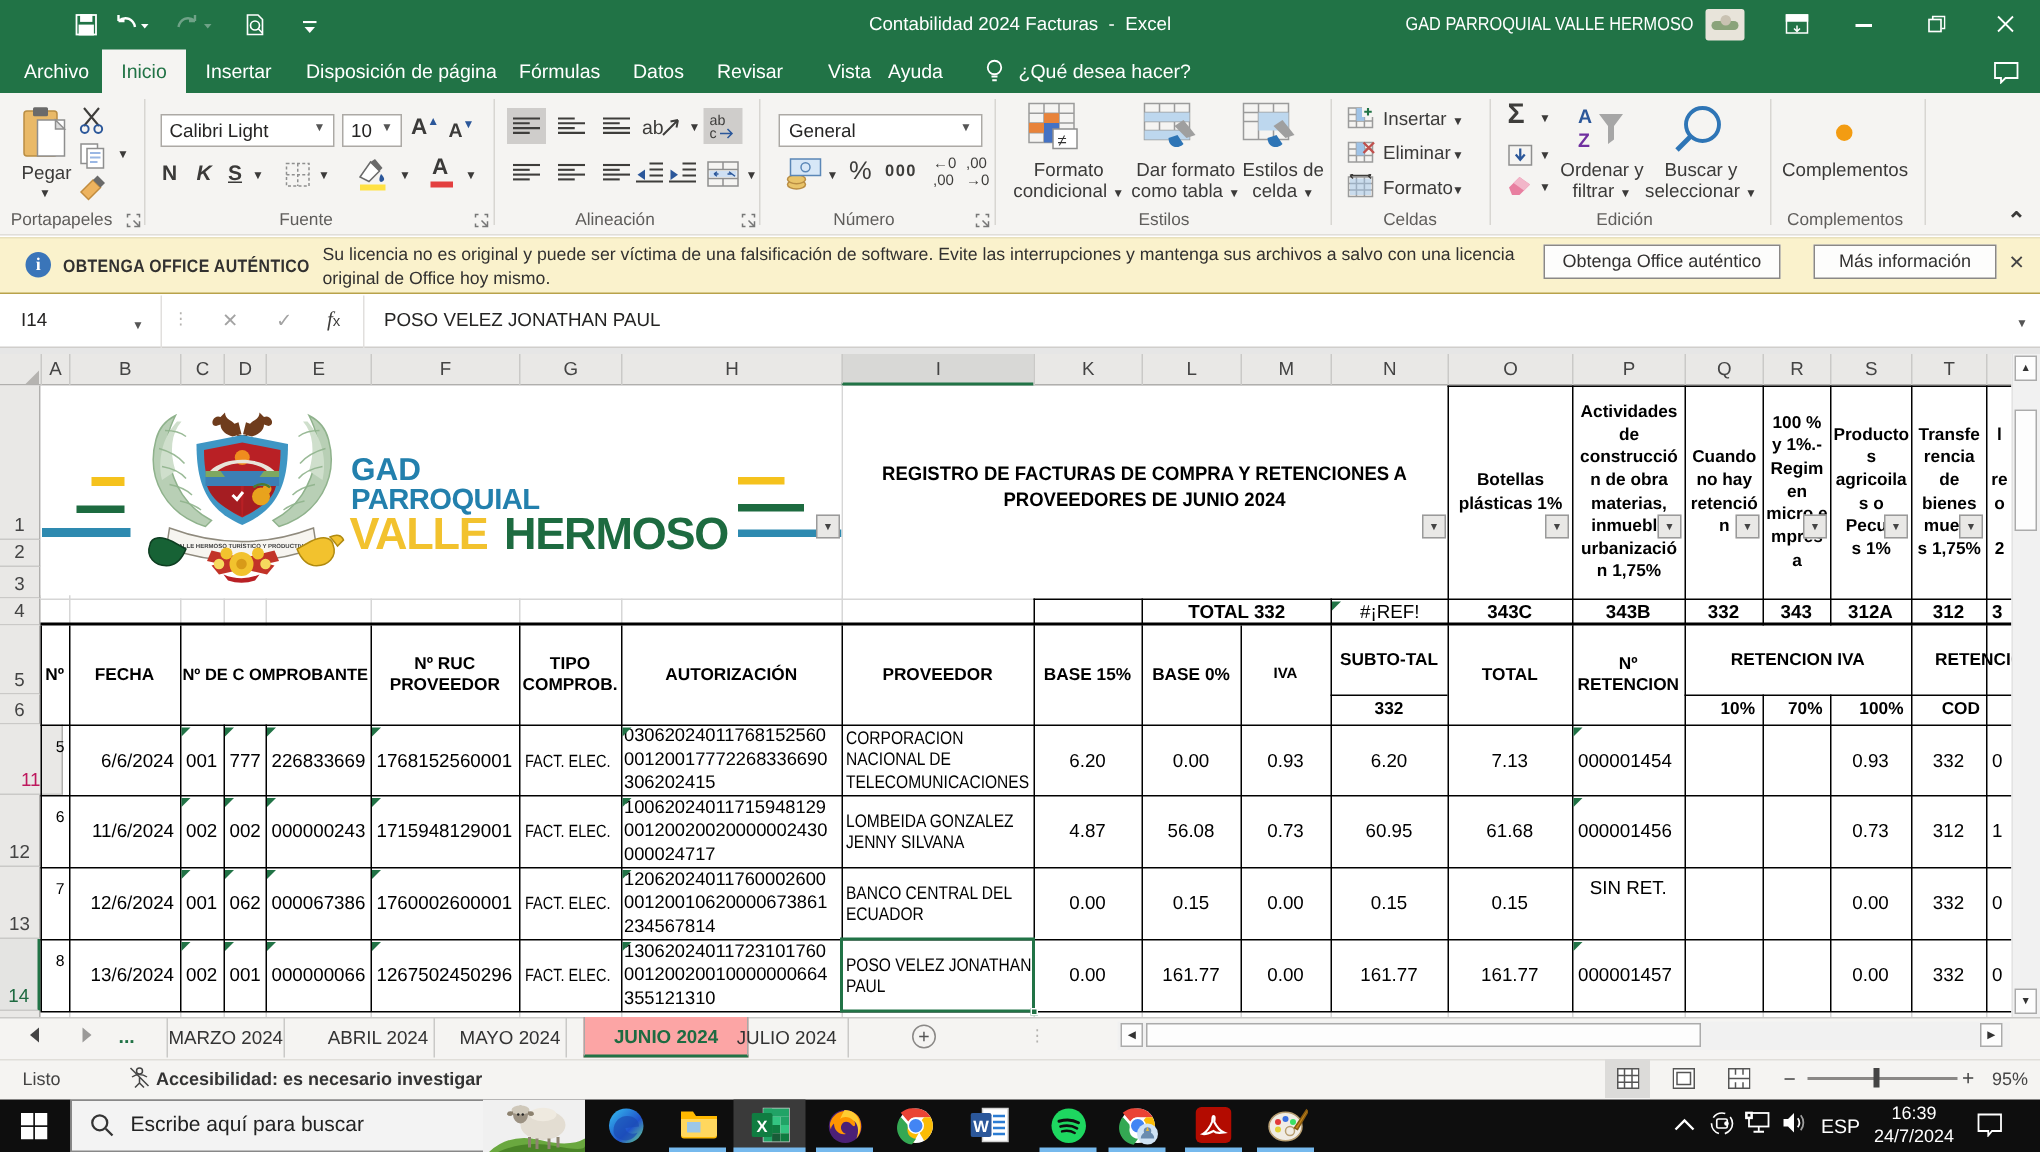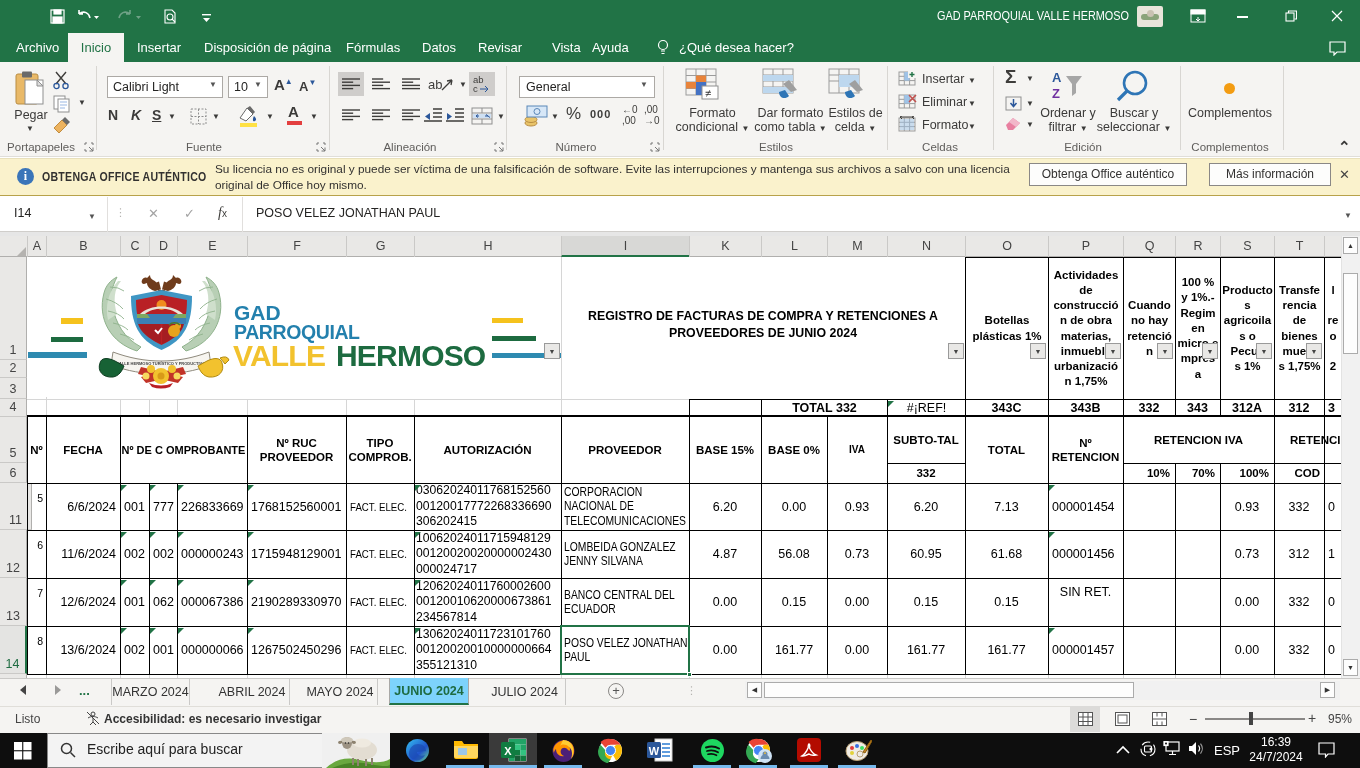--- a/index.html
+++ b/index.html
@@ -23,20 +23,21 @@
 <g stroke="#fff" fill="none" stroke-width="1.1">
         <path d="M119 2 h7 l3 3 v10 h-10 z"></path>
         <circle cx="124" cy="9" r="3"></circle>
         <path d="M126 11 l3 3"></path>
       </g>
 <g fill="#fff">
         <rect x="156" y="6" width="9" height="1.4"></rect>
         <path d="M157 10 l7 0 -3.5 4 z"></path>
       </g>
 </svg>
+<div class="ab" style="left:0;top:0;width:1360px;height:32px;display:flex;align-items:center;justify-content:center;color:#fff;font-size:12.5px">Contabilidad 2024 Facturas&nbsp;&nbsp;-&nbsp;&nbsp;Excel</div>
 <div class="ab" style="left:937px;top:9px;color:#fff;font-size:12.5px;transform:scaleX(0.87);transform-origin:left center;white-space:nowrap">GAD PARROQUIAL VALLE HERMOSO</div>
 <div class="ab" style="left:1137px;top:6px;width:26px;height:21px;background:#e8e4da;border-radius:2px;overflow:hidden">
       <div class="ab" style="left:4px;top:8px;width:18px;height:6px;background:#8aa37a;border-radius:3px"></div>
       <div class="ab" style="left:10px;top:4px;width:7px;height:7px;background:#c9c2b2;border-radius:50%"></div>
     </div>
 <svg class="ab" style="left:1190px;top:9px" width="17" height="15" viewBox="0 0 17 15">
       <g stroke="#fff" fill="none">
         <rect x="1" y="1" width="14" height="12"></rect>
         <rect x="1" y="1" width="14" height="4" fill="#fff"></rect>
         <path d="M8 8 l0 4 m-2 -2 l2 2 2 -2"></path>
@@ -391,21 +392,21 @@
 <div class="ab" style="left:1175px;top:0;width:45px;height:21px;background:transparent;color:#444;font-size:12.5px;text-align:center;line-height:20px;border-left:1px solid #cac9c7;overflow:hidden">R</div>
 <div class="ab" style="left:1220px;top:0;width:54px;height:21px;background:transparent;color:#444;font-size:12.5px;text-align:center;line-height:20px;border-left:1px solid #cac9c7;overflow:hidden">S</div>
 <div class="ab" style="left:1274px;top:0;width:50px;height:21px;background:transparent;color:#444;font-size:12.5px;text-align:center;line-height:20px;border-left:1px solid #cac9c7;overflow:hidden">T</div>
 <div class="ab" style="left:1324px;top:0;width:17px;height:21px;background:transparent;color:#444;font-size:12.5px;text-align:center;line-height:20px;border-left:1px solid #cac9c7;overflow:hidden"></div>
 <div class="ab" style="left:0;top:21px;width:27px;height:103px;background:#e9e8e6;border-right:1px solid #b0afad;border-bottom:1px solid #cac9c7;color:#444;font-size:12.5px;display:flex;align-items:flex-end;justify-content:center;padding-bottom:2px">1</div>
 <div class="ab" style="left:0;top:124px;width:27px;height:18px;background:#e9e8e6;border-right:1px solid #b0afad;border-bottom:1px solid #cac9c7;color:#444;font-size:12.5px;display:flex;align-items:flex-end;justify-content:center;padding-bottom:2px">2</div>
 <div class="ab" style="left:0;top:142px;width:27px;height:21px;background:#e9e8e6;border-right:1px solid #b0afad;border-bottom:1px solid #cac9c7;color:#444;font-size:12.5px;display:flex;align-items:flex-end;justify-content:center;padding-bottom:2px">3</div>
 <div class="ab" style="left:0;top:163px;width:27px;height:18px;background:#e9e8e6;border-right:1px solid #b0afad;border-bottom:1px solid #cac9c7;color:#444;font-size:12.5px;display:flex;align-items:flex-end;justify-content:center;padding-bottom:2px">4</div>
 <div class="ab" style="left:0;top:181px;width:27px;height:46px;background:#e9e8e6;border-right:1px solid #b0afad;border-bottom:1px solid #cac9c7;color:#444;font-size:12.5px;display:flex;align-items:flex-end;justify-content:center;padding-bottom:2px">5</div>
 <div class="ab" style="left:0;top:227px;width:27px;height:20px;background:#e9e8e6;border-right:1px solid #b0afad;border-bottom:1px solid #cac9c7;color:#444;font-size:12.5px;display:flex;align-items:flex-end;justify-content:center;padding-bottom:2px">6</div>
-<div class="ab" style="left:0;top:247px;width:32px;height:47px;background:#e9e8e6;border-right:1px solid #b0afad;border-bottom:1px solid #cac9c7;color:#404040;font-size:12.5px;display:flex;align-items:flex-end;justify-content:center;padding-bottom:2px">11</div>
+<div class="ab" style="left:0;top:247px;width:42px;height:47px;background:#e9e8e6;border-right:1px solid #b0afad;border-bottom:1px solid #cac9c7;color:#be185d;font-size:12.5px;display:flex;align-items:flex-end;justify-content:center;padding-bottom:2px">11</div>
 <div class="ab" style="left:0;top:294px;width:27px;height:48px;background:#e9e8e6;border-right:1px solid #b0afad;border-bottom:1px solid #cac9c7;color:#444;font-size:12.5px;display:flex;align-items:flex-end;justify-content:center;padding-bottom:2px">12</div>
 <div class="ab" style="left:0;top:342px;width:27px;height:48px;background:#e9e8e6;border-right:1px solid #b0afad;border-bottom:1px solid #cac9c7;color:#444;font-size:12.5px;display:flex;align-items:flex-end;justify-content:center;padding-bottom:2px">13</div>
 <div class="ab" style="left:0;top:390px;width:27px;height:48px;background:#e4e4e2;border-right:2px solid #217346;border-bottom:1px solid #cac9c7;color:#1e6b41;font-size:12.5px;display:flex;align-items:flex-end;justify-content:center;padding-bottom:2px">14</div>
 <div class="ab" style="left:0;top:438px;width:27px;height:4px;background:#e9e8e6;border-right:1px solid #b0afad"></div>
 <div class="ab" style="left:46px;top:21px;width:1px;height:160px;background:#d6d6d6"></div>
 <div class="ab" style="left:561px;top:21px;width:1px;height:160px;background:#d6d6d6"></div>
 <div class="ab" style="left:120px;top:163px;width:1px;height:18px;background:#d6d6d6"></div>
 <div class="ab" style="left:149px;top:163px;width:1px;height:18px;background:#d6d6d6"></div>
 <div class="ab" style="left:177px;top:163px;width:1px;height:18px;background:#d6d6d6"></div>
 <div class="ab" style="left:247px;top:163px;width:1px;height:18px;background:#d6d6d6"></div>
@@ -620,21 +621,21 @@
 <div class="ab" style="left:965px;top:294px;width:83px;height:48px;display:flex;align-items:center;justify-content:center;font-size:12.5px;color:#000;overflow:hidden;">61.68</div>
 <div class="ab" style="left:1052px;top:294px;width:70px;height:48px;display:flex;align-items:center;font-size:12.5px;color:#000;overflow:hidden;">000001456</div>
 <div class="ab" style="left:1220px;top:294px;width:54px;height:48px;display:flex;align-items:center;justify-content:center;font-size:12.5px;color:#000;overflow:hidden;">0.73</div>
 <div class="ab" style="left:1274px;top:294px;width:50px;height:48px;display:flex;align-items:center;justify-content:center;font-size:12.5px;color:#000;overflow:hidden;">312</div>
 <div class="ab" style="left:1328px;top:294px;width:12px;height:48px;display:flex;align-items:center;font-size:12.5px;color:#000;overflow:hidden;">1</div>
 <div class="ab" style="left:27px;top:342px;width:16px;height:48px;display:flex;align-items:flex-start;justify-content:flex-end;font-size:10.5px;padding-top:9px">7</div>
 <div class="ab" style="left:46px;top:342px;width:70px;height:48px;display:flex;align-items:center;justify-content:flex-end;font-size:12.5px;color:#000;overflow:hidden;">12/6/2024</div>
 <div class="ab" style="left:124px;top:342px;width:24px;height:48px;display:flex;align-items:center;font-size:12.5px;color:#000;overflow:hidden;">001</div>
 <div class="ab" style="left:153px;top:342px;width:23px;height:48px;display:flex;align-items:center;font-size:12.5px;color:#000;overflow:hidden;">062</div>
 <div class="ab" style="left:181px;top:342px;width:65px;height:48px;display:flex;align-items:center;font-size:12.5px;color:#000;overflow:hidden;">000067386</div>
-<div class="ab" style="left:251px;top:342px;width:94px;height:48px;display:flex;align-items:center;font-size:12.5px;color:#000;overflow:hidden;">2190289330970</div>
+<div class="ab" style="left:251px;top:342px;width:94px;height:48px;display:flex;align-items:center;font-size:12.5px;color:#000;overflow:hidden;">1760002600001</div>
 <div class="ab" style="left:350px;top:342px;width:62px;height:48px;display:flex;align-items:center;font-size:12.5px;color:#000;overflow:hidden;font-size:11.8px">
         <span style="display:inline-block;transform:scaleX(0.82);transform-origin:left center;white-space:nowrap">FACT. ELEC.</span>
       </div>
 <div class="ab" style="left:416px;top:342px;width:144px;height:48px;display:flex;align-items:center;font-size:12.5px;color:#000;overflow:hidden;line-height:15.6px;white-space:nowrap;font-size:12.2px">12062024011760002600<br>00120010620000673861<br>234567814</div>
 <div class="ab" style="left:564px;top:342px;width:125px;height:48px;display:flex;align-items:center;font-size:12.5px;color:#000;overflow:hidden;font-size:12.2px">
         <span style="display:inline-block;transform:scaleX(0.85);transform-origin:left center;white-space:nowrap;line-height:14.5px">BANCO CENTRAL DEL<br>ECUADOR</span>
       </div>
 <div class="ab" style="left:689px;top:342px;width:72px;height:48px;display:flex;align-items:center;justify-content:center;font-size:12.5px;color:#000;overflow:hidden;">0.00</div>
 <div class="ab" style="left:761px;top:342px;width:66px;height:48px;display:flex;align-items:center;justify-content:center;font-size:12.5px;color:#000;overflow:hidden;">0.15</div>
 <div class="ab" style="left:827px;top:342px;width:60px;height:48px;display:flex;align-items:center;justify-content:center;font-size:12.5px;color:#000;overflow:hidden;">0.00</div>
@@ -726,21 +727,21 @@
       </div>
 </div>
 <div class="ab" style="left:0;top:678px;width:1360px;height:28px;background:#f5f4f2;border-top:1px solid #cac9c7"></div>
 <div class="ab" style="left:20px;top:685px;width:0;height:0;border-top:5px solid transparent;border-bottom:5px solid transparent;border-right:6px solid #444"></div>
 <div class="ab" style="left:55px;top:685px;width:0;height:0;border-top:5px solid transparent;border-bottom:5px solid transparent;border-left:6px solid #9a9998"></div>
 <div class="ab" style="left:79px;top:683px;font-size:13px;font-weight:bold;color:#217346">...</div>
 <div class="ab" style="left:112px;top:678px;width:78px;height:27px;border-right:1px solid #cac9c7;color:#333;font-size:12.5px;display:flex;align-items:center;justify-content:center">MARZO 2024</div>
 <div class="ab" style="left:215px;top:678px;width:75px;height:27px;border-right:1px solid #cac9c7;color:#333;font-size:12.5px;display:flex;align-items:center;justify-content:center">ABRIL 2024</div>
 <div class="ab" style="left:303px;top:678px;width:75px;height:27px;border-right:1px solid #cac9c7;color:#333;font-size:12.5px;display:flex;align-items:center;justify-content:center">MAYO 2024</div>
 <div class="ab" style="left:99px;top:678px;width:13px;height:27px;border-right:1px solid #cac9c7"></div>
-<div class="ab" style="left:389px;top:678px;width:80px;height:27px;background:#7dd3fc;border:1px solid #a9a8a6;border-top:none;border-bottom:2px solid #217346;color:#1e6b41;font-weight:bold;font-size:12.5px;display:flex;align-items:center;justify-content:center">JUNIO 2024</div>
+<div class="ab" style="left:389px;top:678px;width:110px;height:27px;background:#fca5a5;border:1px solid #a9a8a6;border-top:none;border-bottom:2px solid #217346;color:#1e6b41;font-weight:bold;font-size:12.5px;display:flex;align-items:center;justify-content:center">JUNIO 2024</div>
 <div class="ab" style="left:484px;top:678px;width:82px;height:27px;border-right:1px solid #cac9c7;color:#333;font-size:12.5px;display:flex;align-items:center;justify-content:center">JULIO 2024</div>
 <div class="ab" style="left:608px;top:683px;width:16px;height:16px;border-radius:50%;border:1px solid #8a8886;color:#555;font-size:13px;text-align:center;line-height:14px">+</div>
 <div class="ab" style="left:686px;top:684px;color:#b5b3b0;font-size:11px">⋮</div>
 <div class="ab" style="left:745px;top:681px;width:595px;height:19px;background:#f1f1f1"></div>
 <div class="ab" style="left:747px;top:682px;width:15px;height:16px;background:#fdfdfd;border:1px solid #ababab;display:flex;align-items:center;justify-content:center">
       <span style="font-size:7px;color:#333">◀</span>
     </div>
 <div class="ab" style="left:764px;top:682px;width:370px;height:16px;background:#fdfdfd;border:1px solid #ababab"></div>
 <div class="ab" style="left:1320px;top:682px;width:15px;height:16px;background:#fdfdfd;border:1px solid #ababab;display:flex;align-items:center;justify-content:center">
       <span style="font-size:7px;color:#333">▶</span>

